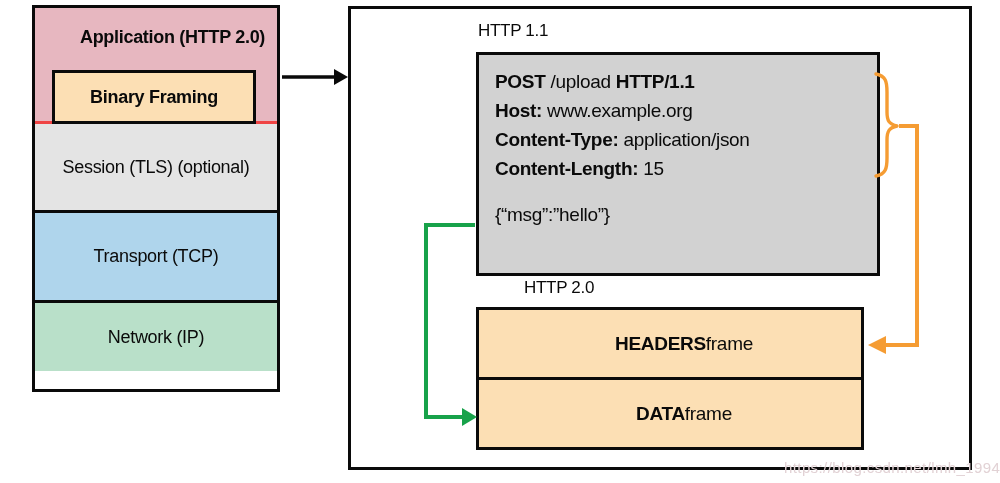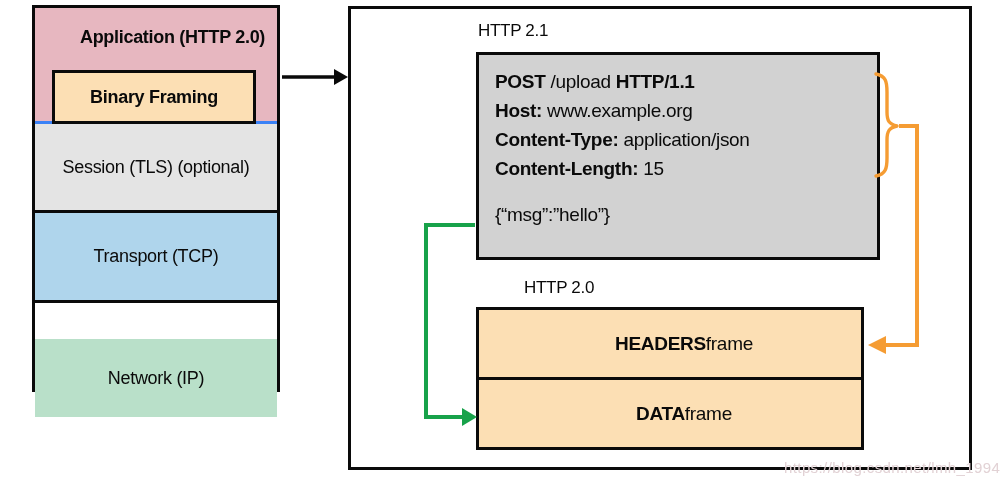--- a/index.html
+++ b/index.html
@@ -7,42 +7,42 @@
     position:relative; width:1000px; height:483px; background:#ffffff;
     font-family:"Liberation Sans", sans-serif; color:#0a0a0a;
     letter-spacing:-0.3px; overflow:hidden;
   }
 
   
   .stack { position:absolute; left:32px; top:5px; width:242px; height:381px;
            border:3px solid #0a0a0a; }
   .layer { display:flex; align-items:center; justify-content:center;
            font-size:18px; }
-  .layer-app { position:relative; height:113px; border-bottom:3px solid #3b82f6;
+  .layer-app { position:relative; height:113px; border-bottom:3px solid #ef4444;
                background:var(--pink); display:block;padding-left:33px; }
   .app-label { height:58px; display:flex; align-items:center; justify-content:center;
                font-weight:bold; font-size:18px; }
   .binary-box { position:absolute; left:17px; bottom:-3px; width:198px; height:48px;
                 border:3px solid #0a0a0a; background:var(--orange);
                 display:flex; align-items:center; justify-content:center;
                 font-weight:bold; font-size:18px; }
   .layer-session   { height:86px; border-bottom:3px solid #0a0a0a; background:var(--gray_light); }
   .layer-transport { height:87px; border-bottom:3px solid #0a0a0a; background:var(--blue); }
-  .layer-network   { height:78px; background:var(--green_light);margin-top:36px; }
+  .layer-network   { height:68px; background:var(--green_light); }
 
   
   .bigbox { position:absolute; left:348px; top:6px; width:618px; height:458px;
             border:3px solid #0a0a0a; background:#ffffff; }
   .section-label { position:absolute; font-size:17px; font-weight:500; }
   .http11-label { left:478px; top:21px; }
   .http20-label { left:478px; top:278px;margin-left:46px; }
 
   .request-box { position:absolute; left:476px; top:52px; width:382px; height:190px;
                  border:3px solid #0a0a0a; background:var(--gray_request);
-                 padding:12px 0 0 16px; font-size:19px; line-height:29px; }
+                 padding:12px 0 16px 16px; font-size:19px; line-height:29px; }
   .req-line .b, .b { font-weight:bold; }
   .req-body { margin-top:17px; }
 
   .frames-box { position:absolute; left:476px; top:307px; width:382px;
                 border:3px solid #0a0a0a; background:var(--orange); }
   .frame-row { height:67px; display:flex; align-items:center; justify-content:center;
                font-size:19px;padding-left:28px; }
   .frame-row.first { border-bottom:3px solid #0a0a0a; }
 
   
@@ -70,21 +70,21 @@
       <div class="app-label">Application (HTTP 2.0)</div>
       <div class="binary-box">Binary Framing</div>
     </div>
     <div class="layer layer-session">Session (TLS) (optional)</div>
     <div class="layer layer-transport">Transport (TCP)</div>
     <div class="layer layer-network">Network (IP)</div>
   </div>
 
   <div class="bigbox"></div>
 
-  <div class="section-label http11-label">HTTP 2.1</div>
+  <div class="section-label http11-label">HTTP 1.1</div>
 
   <div class="request-box">
     <div class="req-line"><span class="b">POST</span><span> /upload </span><span class="b">HTTP/1.1</span></div>
     <div class="req-line"><span class="b">Host:</span><span> www.example.org</span></div>
     <div class="req-line"><span class="b">Content-Type:</span><span> application/json</span></div>
     <div class="req-line"><span class="b">Content-Length:</span><span> 15</span></div>
     <div class="req-line req-body">{“msg”:”hello”}</div>
   </div>
 
   <div class="section-label http20-label">HTTP 2.0</div>

